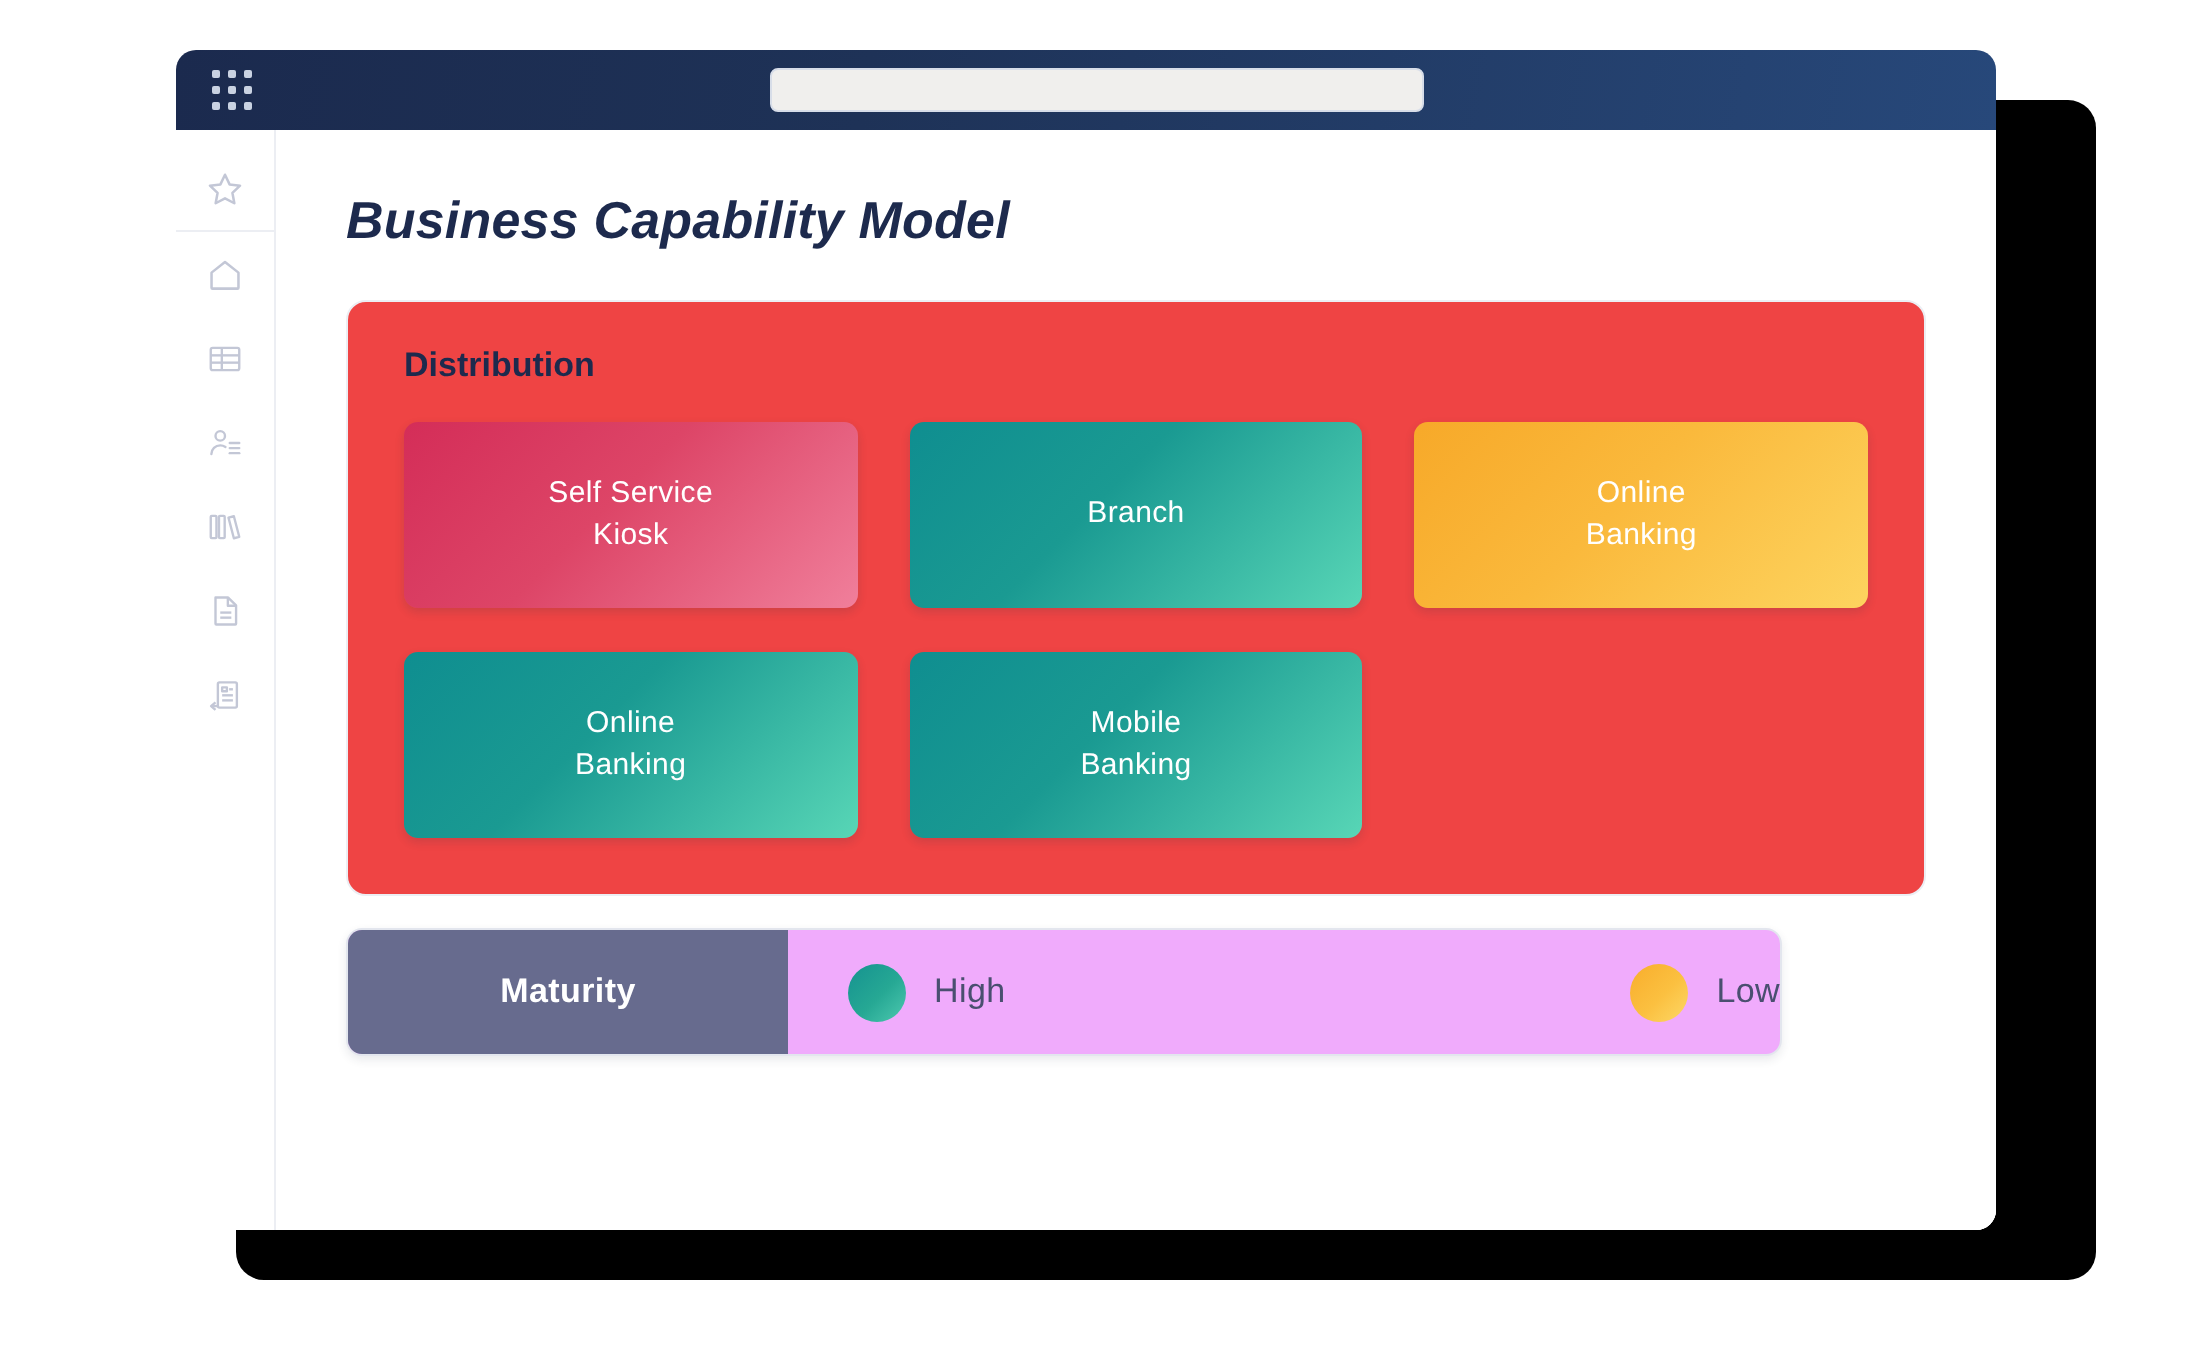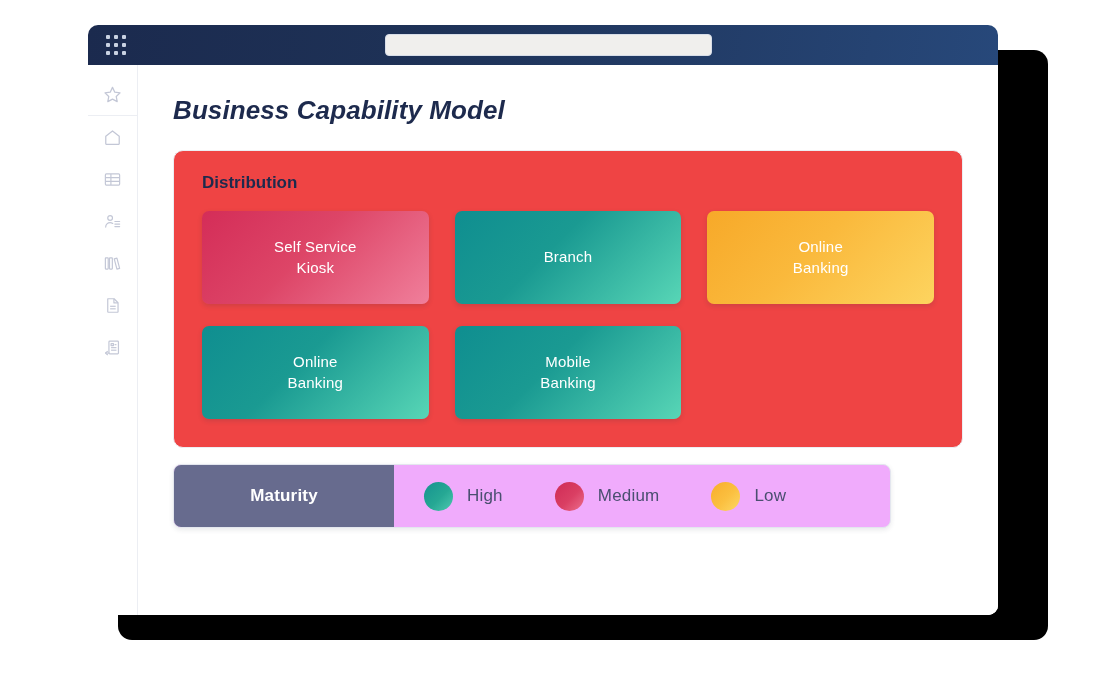--- a/index.html
+++ b/index.html
@@ -194,20 +194,21 @@
     justify-content: center;
     letter-spacing: 0.2px;
   }
 
   .legend-items {
     flex: 1 1 auto;
     display: flex;
     align-items: center;
     padding-left: 30px;
     gap: 52px;
+    justify-content: space-between;
   }
 
   .legend-item {
     display: flex;
     align-items: center;
     gap: 14px;
   }
 
   .swatch {
     width: 29px;
@@ -353,24 +354,20 @@
 
         <div class="legend">
           <div class="legend-label">Maturity</div>
           <div class="legend-items">
 
             <div class="legend-item">
               <span class="swatch teal"></span>
               <span class="legend-text">High</span>
             </div>
 
-            <div class="legend-item">
-              <span class="swatch pink"></span>
-              <span class="legend-text">Medium</span>
-            </div>
 
             <div class="legend-item">
               <span class="swatch yellow"></span>
               <span class="legend-text">Low</span>
             </div>
 
           </div>
         </div>
 
       </div>

